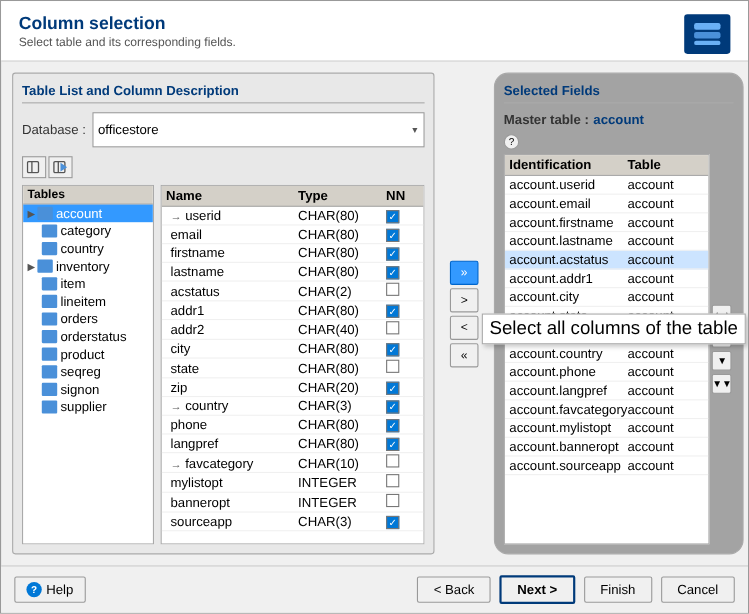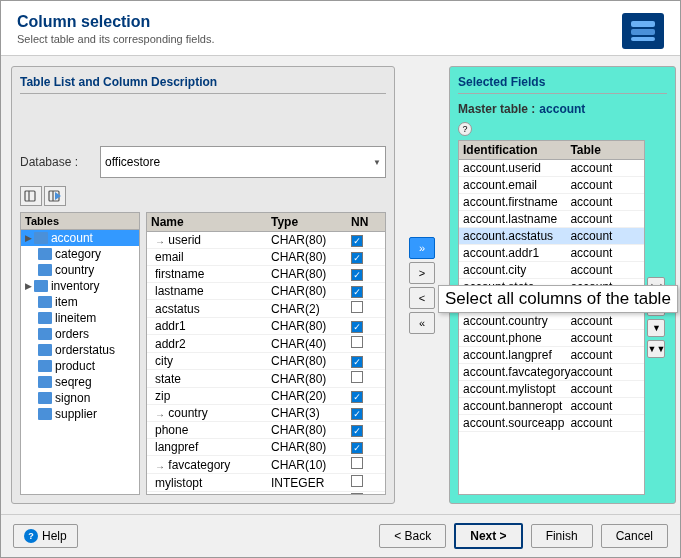--- a/index.html
+++ b/index.html
@@ -8,25 +8,25 @@
     .window { background: #f0f0f0; width: 681px; height: 558px; display: flex; flex-direction: column; border: 1px solid #999; }
 
     .title-bar { background: #fff; padding: 12px 16px 6px 16px; border-bottom: 1px solid #ccc; display: flex; justify-content: space-between; align-items: flex-start; }
     .title-main { font-size: 16px; font-weight: bold; color: #003a7a; display: block; }
     .title-sub { font-size: 11px; color: #555; display: block; margin-top: 2px; }
     .title-icon { width: 42px; height: 36px; background: #003a7a; border-radius: 3px; display: flex; align-items: center; justify-content: center; }
 
     .content { display: flex; flex: 1; padding: 10px; gap: 10px; overflow: hidden; }
 
     .left-panel { flex: 1; border: 1px solid #aaa; background: #e8e8e8; border-radius: 3px; padding: 8px; display: flex; flex-direction: column; }
-    .right-panel { width: 230px; border: 1px solid #aaa; background: #5eead4; border-radius: 3px; padding: 8px; display: flex; flex-direction: column; }
+    .right-panel { width: 230px; border: 1px solid #aaa; background: #a3a3a3; border-radius: 13px; padding: 8px; display: flex; flex-direction: column; }
 
     .panel-header { font-weight: bold; color: #003a7a; font-size: 12px; margin-bottom: 8px; border-bottom: 1px solid #aaa; padding-bottom: 4px; }
 
-    .db-row { display: flex; align-items: center; gap: 22px; margin-bottom: 8px; margin-top: 44px; }
+    .db-row { display: flex; align-items: center; gap: 6px; margin-bottom: 8px; }
     .db-label { color: #333; }
     .db-select-inner { display: flex; align-items: center; justify-content: space-between; border: 1px solid #999; background: white; height: 32px; padding: 2px 4px; flex: 1; }
     .db-select-arrow { font-size: 8px; color: #555; }
 
     .toolbar { display: flex; gap: 2px; margin-bottom: 6px; }
     .tb-btn { width: 22px; height: 20px; border: 1px solid #999; background: #f0f0f0; cursor: pointer; display: flex; align-items: center; justify-content: center; font-size: 11px; }
 
     .tables-columns { display: flex; gap: 6px; flex: 1; overflow: hidden; }
 
     .tables-pane { width: 120px; border: 1px solid #aaa; background: white; overflow-y: auto; }

